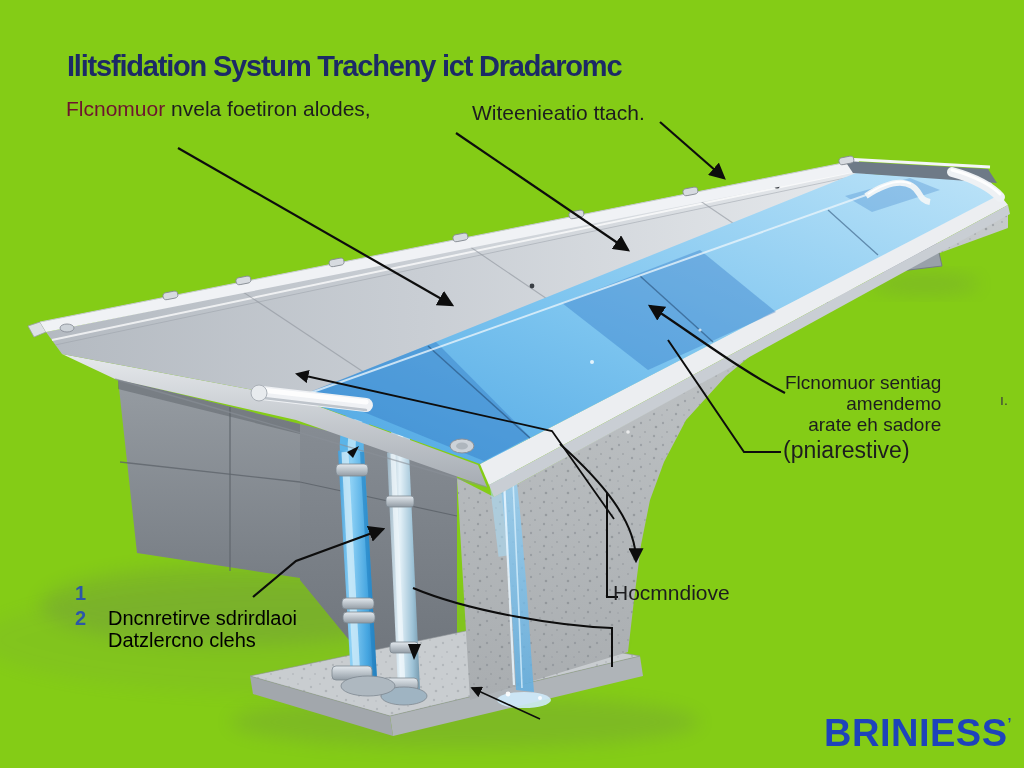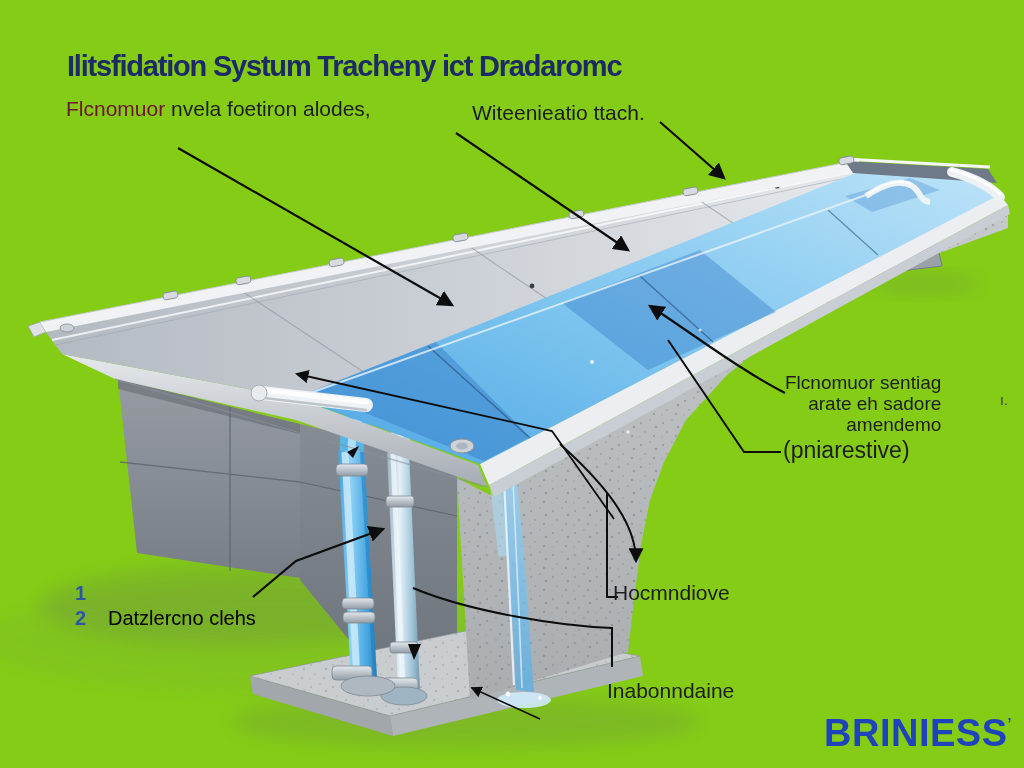--- a/index.html
+++ b/index.html
@@ -256,37 +256,37 @@
   <div class="abs title" style="left:67px;top:50px">Ilitsfidation Systum Tracheny ict Dradaromc</div>
 
   <div class="abs lbl" style="left:66px;top:96px">
     <div><span class="maroon">Flcnomuor</span><span> nvela foetiron alodes,</span></div>
   </div>
 
   <div class="abs lbl" style="left:472px;top:100px">Witeenieatio ttach.</div>
 
   <div class="abs lbl rightblock" style="left:785px;top:372px">
     <div>Flcnomuor sentiag</div>
+    <div>amendemo</div>
     <div>arate eh sadore</div>
-    <div>amendemo</div>
   </div>
   <div class="abs stray" style="left:1000px;top:392px">ı.</div>
   <div class="abs lbl note" style="left:783px;top:438px">(pniarestive)</div>
 
   <div class="abs lbl" style="left:613px;top:580px">Hocmndiove</div>
 
-  <div class="abs lbl" style="left:607px;top:678px">Inabonndaine</div>
 
   <div class="abs legend" style="left:75px;top:582px">
     <div class="row">
       <span class="num">1</span>
     </div>
     <div class="row">
       <span class="num">2</span>
       <span>
+        <div>Dncnretirve sdrirdlaoi</div>
         <div>Datzlercno clehs</div>
       </span>
     </div>
   </div>
 
   <div class="abs logo" style="left:808px;top:712px"><span>BRINIESS</span><sup>ʼ</sup></div>
 
 </div>
 
 </body></html>

